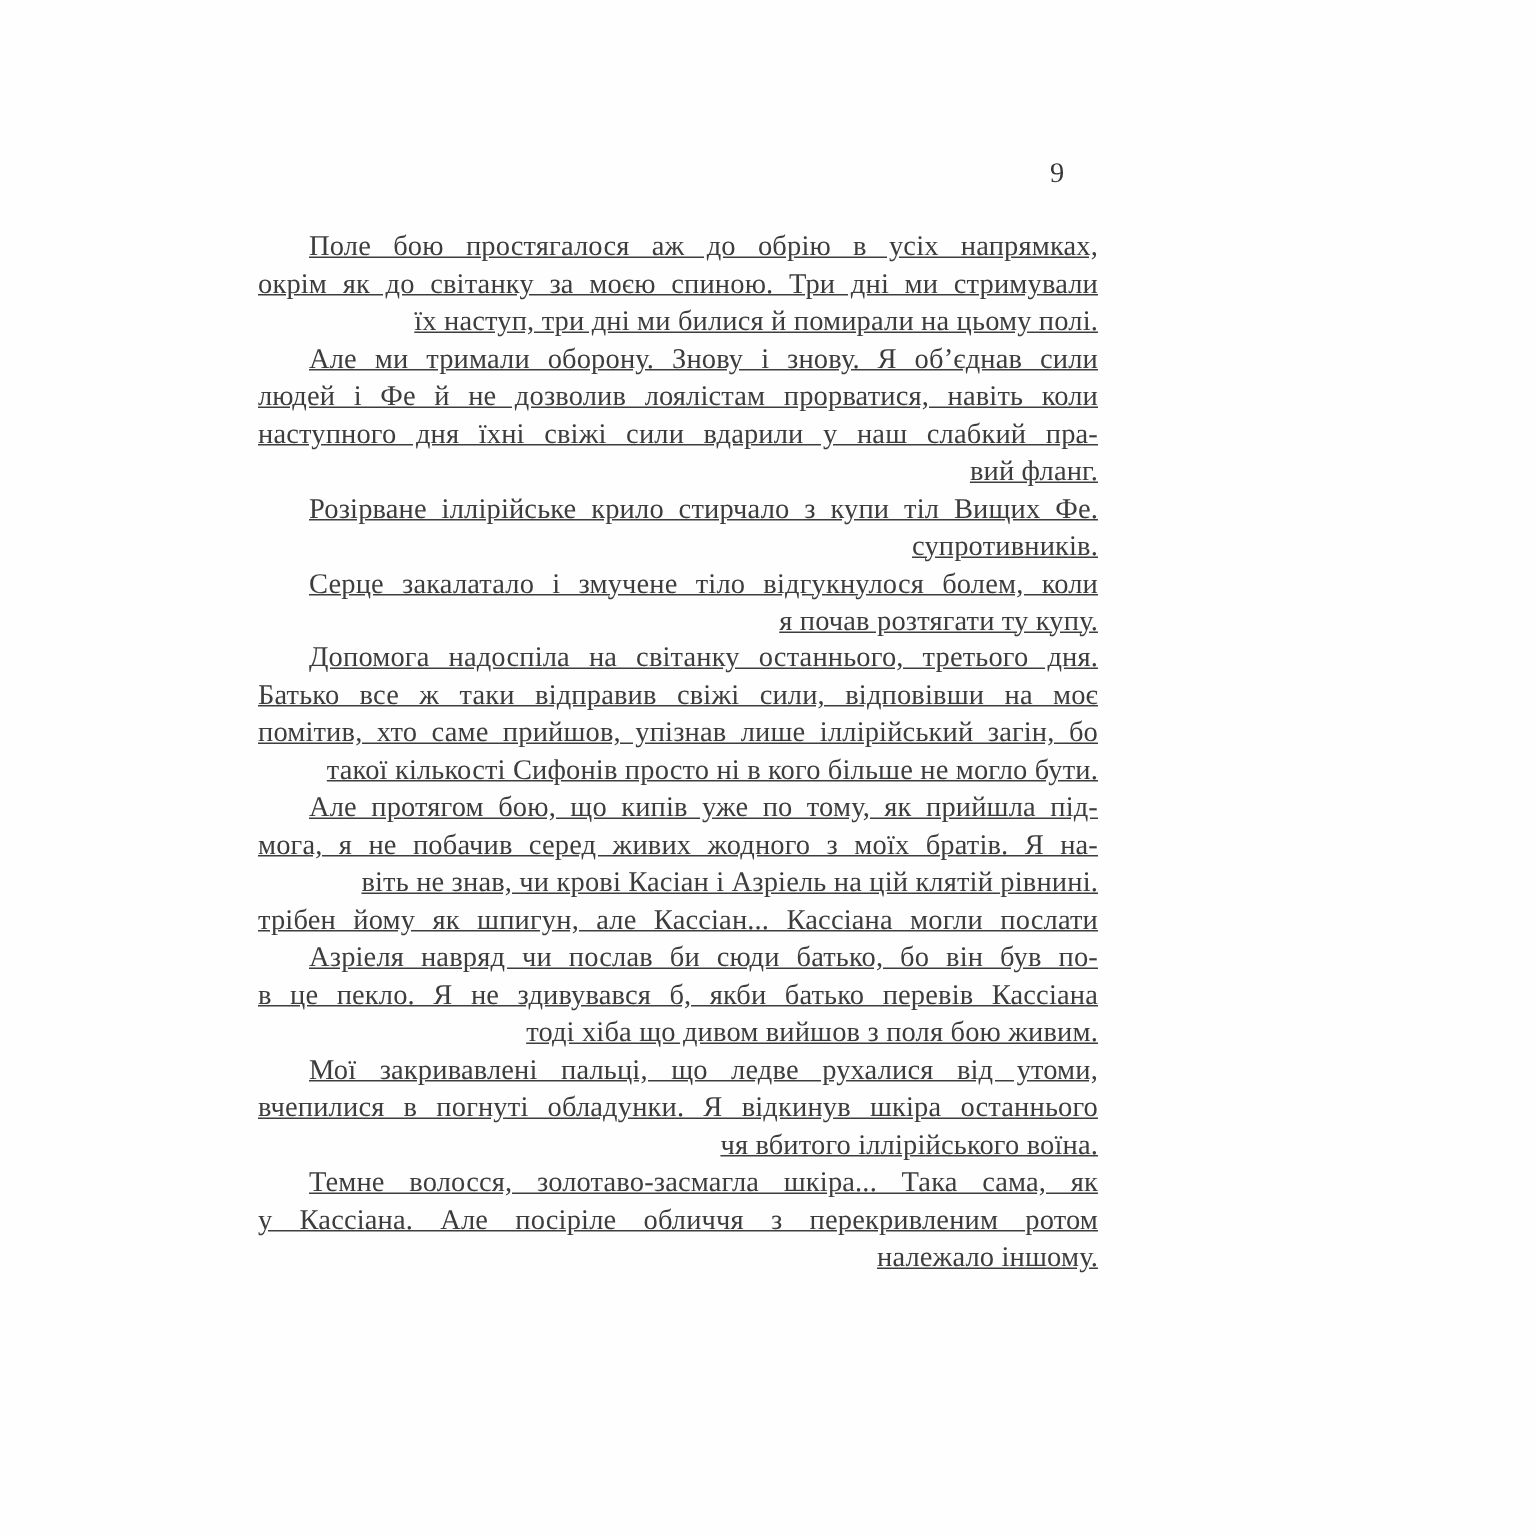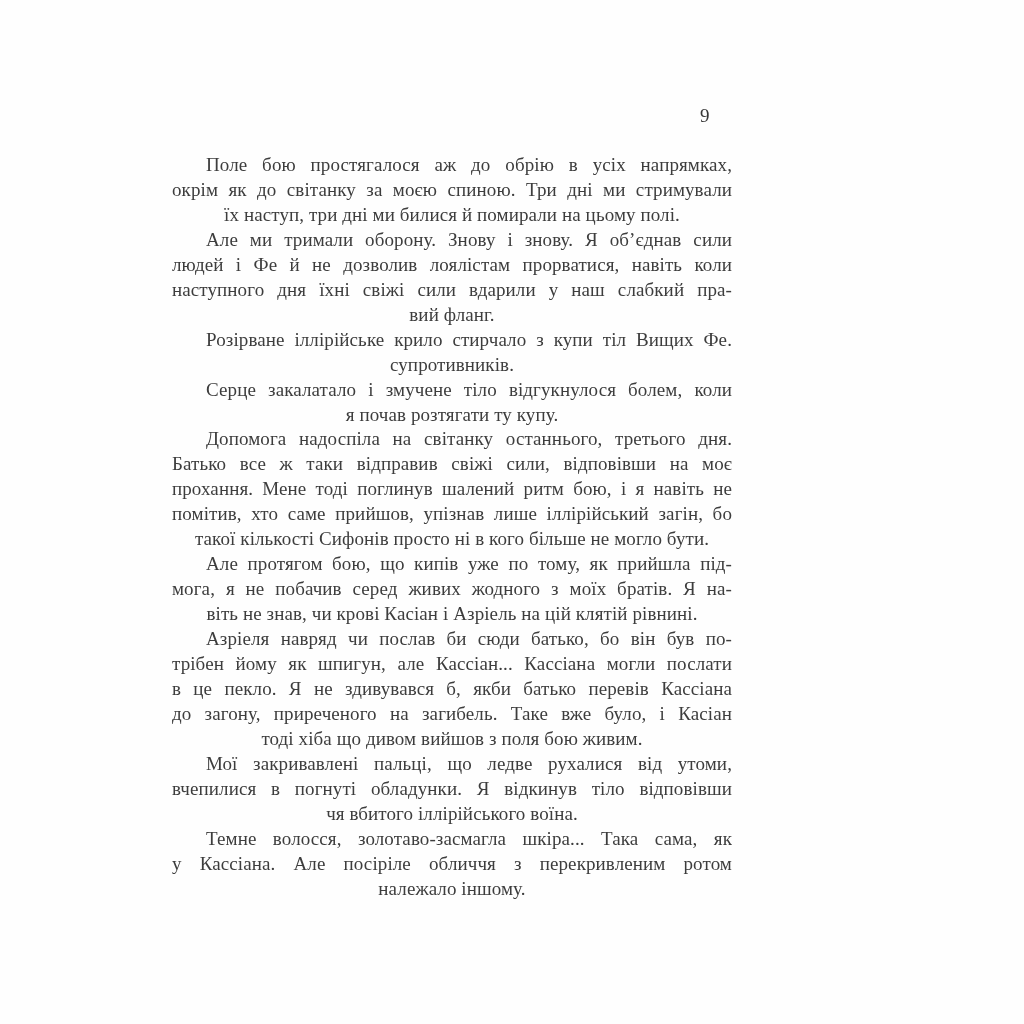--- a/index.html
+++ b/index.html
@@ -31,24 +31,25 @@
     font-size: 19px;
     line-height: 24.95px;
     letter-spacing: 0.1px;
   }
   .para { margin: 0; padding: 0; }
   .ln {
     text-align: justify;
     text-align-last: justify;
     white-space: normal;
     hyphens: none;
+    text-decoration: underline;
   }
   .ln.last {
     text-align-last: auto;
-    text-align: center;
+    text-align: right;
   }
   .ln.first {
     text-indent: 34px;
   }
 </style>
 </head>
 <body>
 
 <div class="book-page">
 
@@ -76,42 +77,40 @@
     </div>
 
     <div class="para">
       <div class="ln first">Серце закалатало і змучене тіло відгукнулося болем, коли</div>
       <div class="ln last">я почав розтягати ту купу.</div>
     </div>
 
     <div class="para">
       <div class="ln first">Допомога надоспіла на світанку останнього, третього дня.</div>
       <div class="ln">Батько все ж таки відправив свіжі сили, відповівши на моє</div>
-      <div class="ln">прохання. Мене тоді поглинув шалений ритм бою, і я навіть не</div>
       <div class="ln">помітив, хто саме прийшов, упізнав лише іллірійський загін, бо</div>
       <div class="ln last">такої кількості Сифонів просто ні в кого більше не могло бути.</div>
     </div>
 
     <div class="para">
       <div class="ln first">Але протягом бою, що кипів уже по тому, як прийшла під-</div>
       <div class="ln">мога, я не побачив серед живих жодного з моїх братів. Я на-</div>
       <div class="ln last">віть не знав, чи крові Касіан і Азріель на цій клятій рівнині.</div>
     </div>
 
     <div class="para">
+      <div class="ln">трібен йому як шпигун, але Кассіан... Кассіана могли послати</div>
       <div class="ln first">Азріеля навряд чи послав би сюди батько, бо він був по-</div>
-      <div class="ln">трібен йому як шпигун, але Кассіан... Кассіана могли послати</div>
       <div class="ln">в це пекло. Я не здивувався б, якби батько перевів Кассіана</div>
-      <div class="ln">до загону, приреченого на загибель. Таке вже було, і Касіан</div>
       <div class="ln last">тоді хіба що дивом вийшов з поля бою живим.</div>
     </div>
 
     <div class="para">
       <div class="ln first">Мої закривавлені пальці, що ледве рухалися від утоми,</div>
-      <div class="ln">вчепилися в погнуті обладунки. Я відкинув тіло відповівши</div>
+      <div class="ln">вчепилися в погнуті обладунки. Я відкинув шкіра останнього</div>
       <div class="ln last">чя вбитого іллірійського воїна.</div>
     </div>
 
     <div class="para">
       <div class="ln first">Темне волосся, золотаво-засмагла шкіра... Така сама, як</div>
       <div class="ln">у Кассіана. Але посіріле обличчя з перекривленим ротом</div>
       <div class="ln last">належало іншому.</div>
     </div>
 
   </div>

